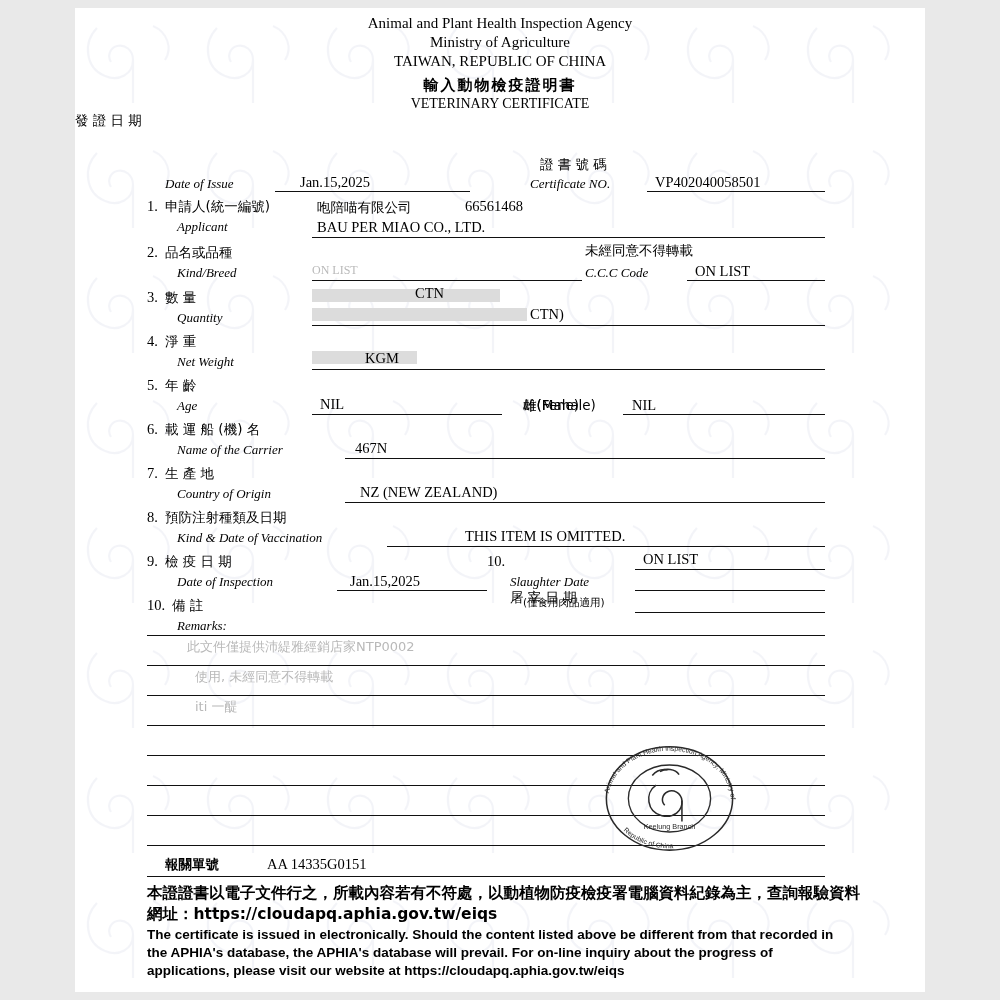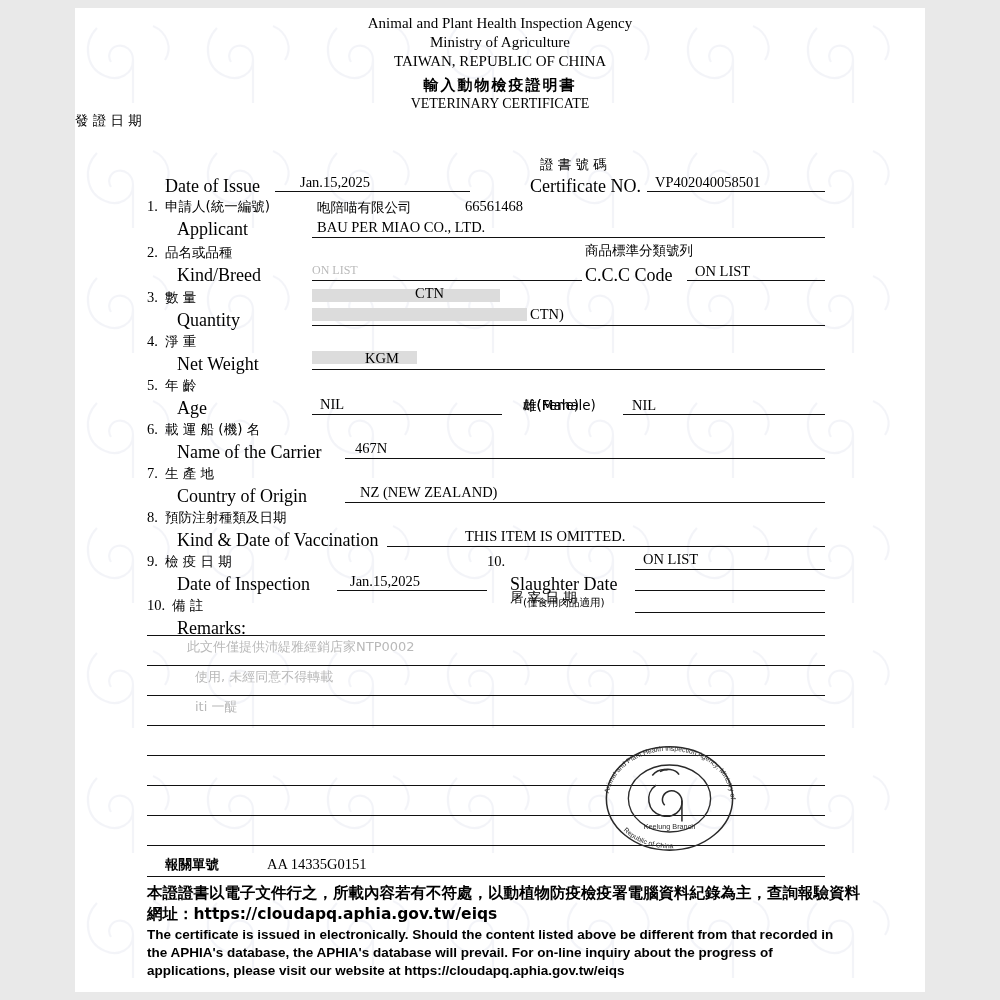--- a/index.html
+++ b/index.html
@@ -41,22 +41,23 @@
     font-size:15px; font-weight:bold; letter-spacing:2px; margin-top:6px;
   }
   .hdr .l6{ font-size:14px; margin-top:1px;}
   .cnlbl{
     font-family:"DejaVu Sans", sans-serif;
     font-size:13.5px;
     letter-spacing:0px;
     white-space:nowrap;
   }
   .enlbl{
-    font-size:18px;
-    white-space:nowrap;
+    font-size:13px;
+    white-space:nowrap;
+    font-style:italic;
   }
   .num{
     font-size:14.5px;
     white-space:nowrap;
   }
   .val{
     font-size:14.5px;
     white-space:nowrap;
   }
   .line{
@@ -135,21 +136,21 @@
     <div class="val" style="position:absolute; left:390px; top:190px;">66561468</div>
     <div class="val" style="position:absolute; left:242px; top:211px;">BAU PER MIAO CO., LTD.</div>
     <div class="line" style="left:237px; top:229px; width:513px;"></div>
 
     <div class="num" style="position:absolute; left:72px; top:236px;">2.</div>
     <div class="cnlbl" style="position:absolute; left:90px; top:236px;">品名或品種</div>
     <div class="enlbl" style="position:absolute; left:102px; top:257px;">Kind/Breed</div>
     <div class="val faint" style="position:absolute; left:237px; top:255px; font-size:12px;">ON LIST</div>
     <div class="line" style="left:237px; top:272px; width:270px;"></div>
 
-    <div class="cnlbl" style="position:absolute; left:510px; top:234px;">商品標準分類號列</div>
+    <div class="cnlbl" style="position:absolute; left:510px; top:234px;">未經同意不得轉載</div>
     <div class="enlbl" style="position:absolute; left:510px; top:257px;">C.C.C Code</div>
     <div class="val" style="position:absolute; left:620px; top:255px;">ON LIST</div>
     <div class="line" style="left:612px; top:272px; width:138px;"></div>
 
     <div class="num" style="position:absolute; left:72px; top:281px;">3.</div>
     <div class="cnlbl" style="position:absolute; left:90px; top:281px;">數    量</div>
     <div class="enlbl" style="position:absolute; left:102px; top:302px;">Quantity</div>
     <div class="greybar" style="left:237px; top:281px; width:188px;"></div>
     <div class="val" style="position:absolute; left:340px; top:277px;">CTN</div>
     <div class="greybar" style="left:237px; top:300px; width:215px;"></div>

